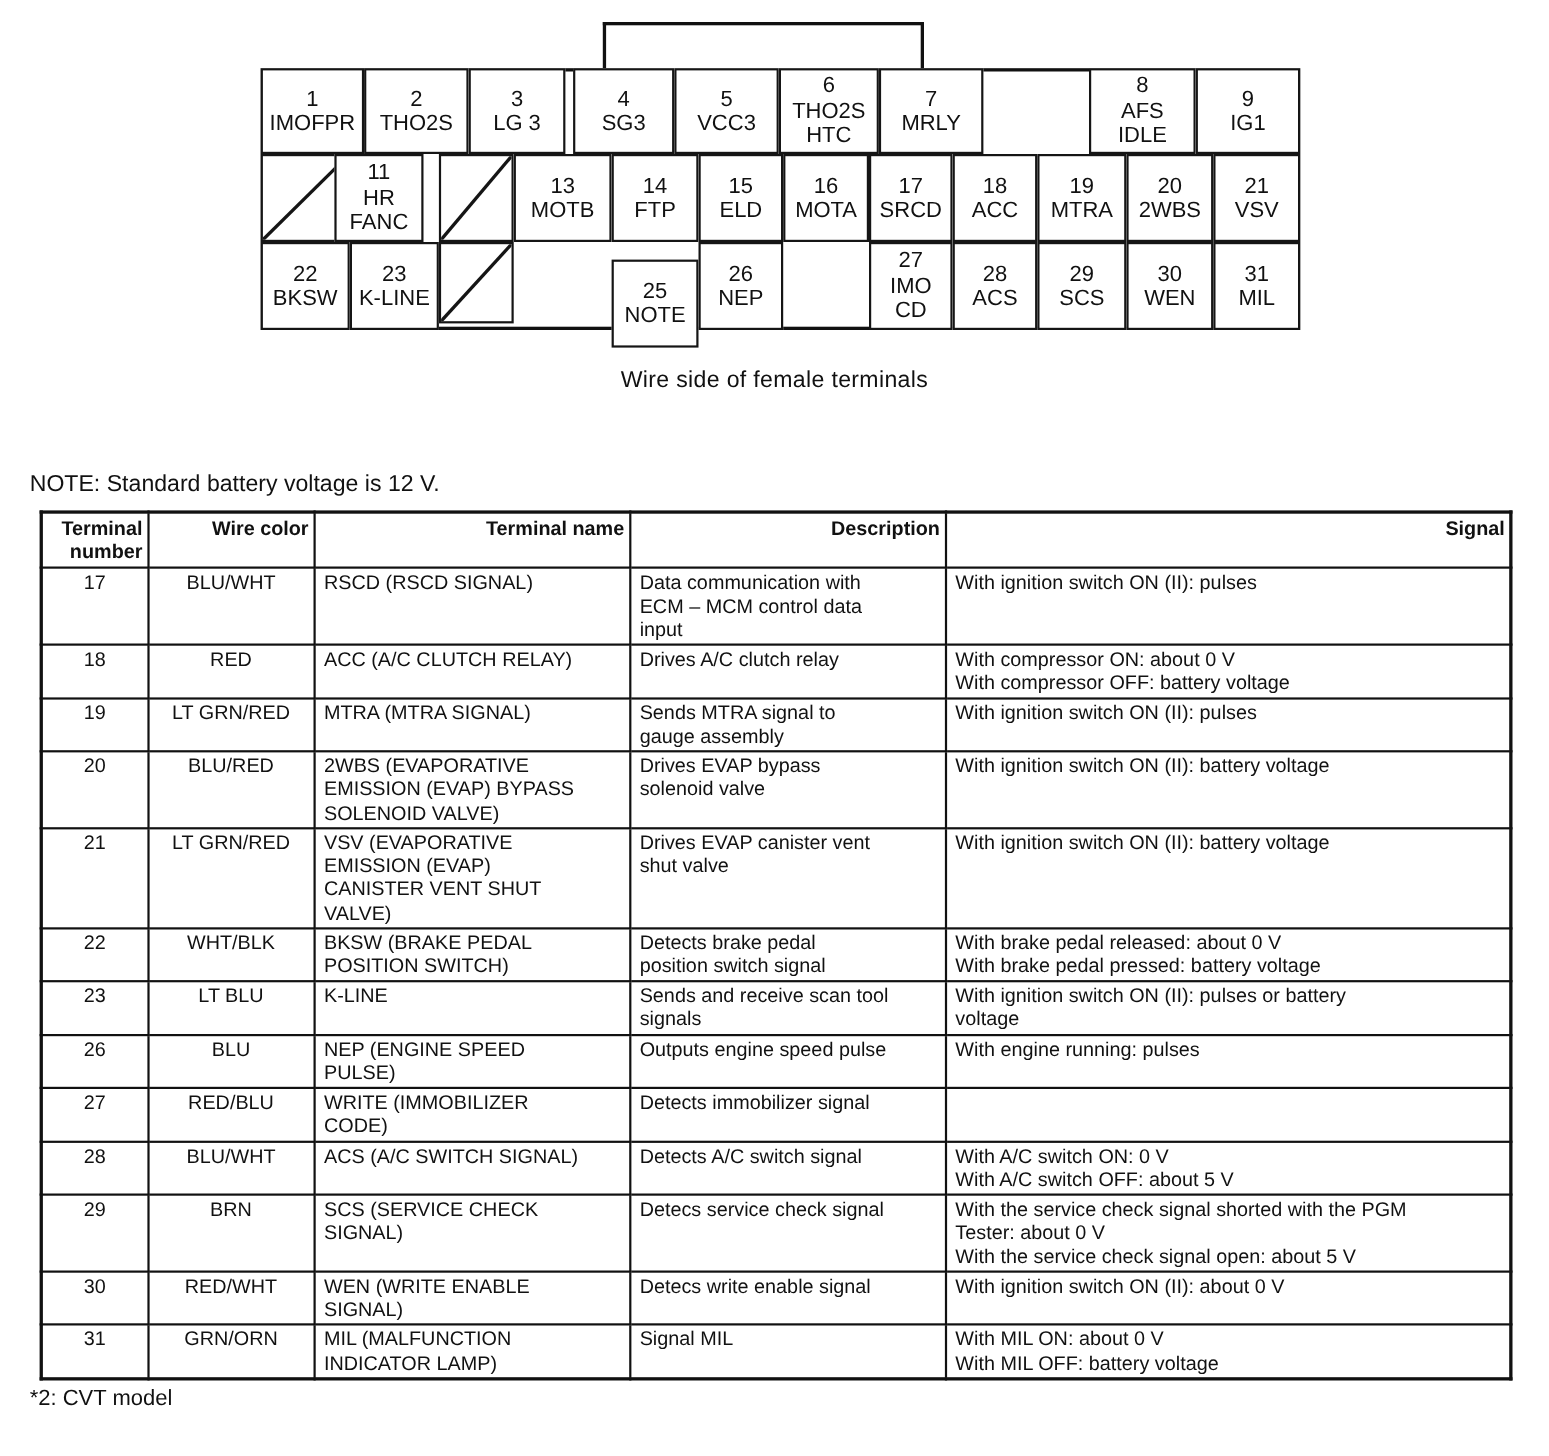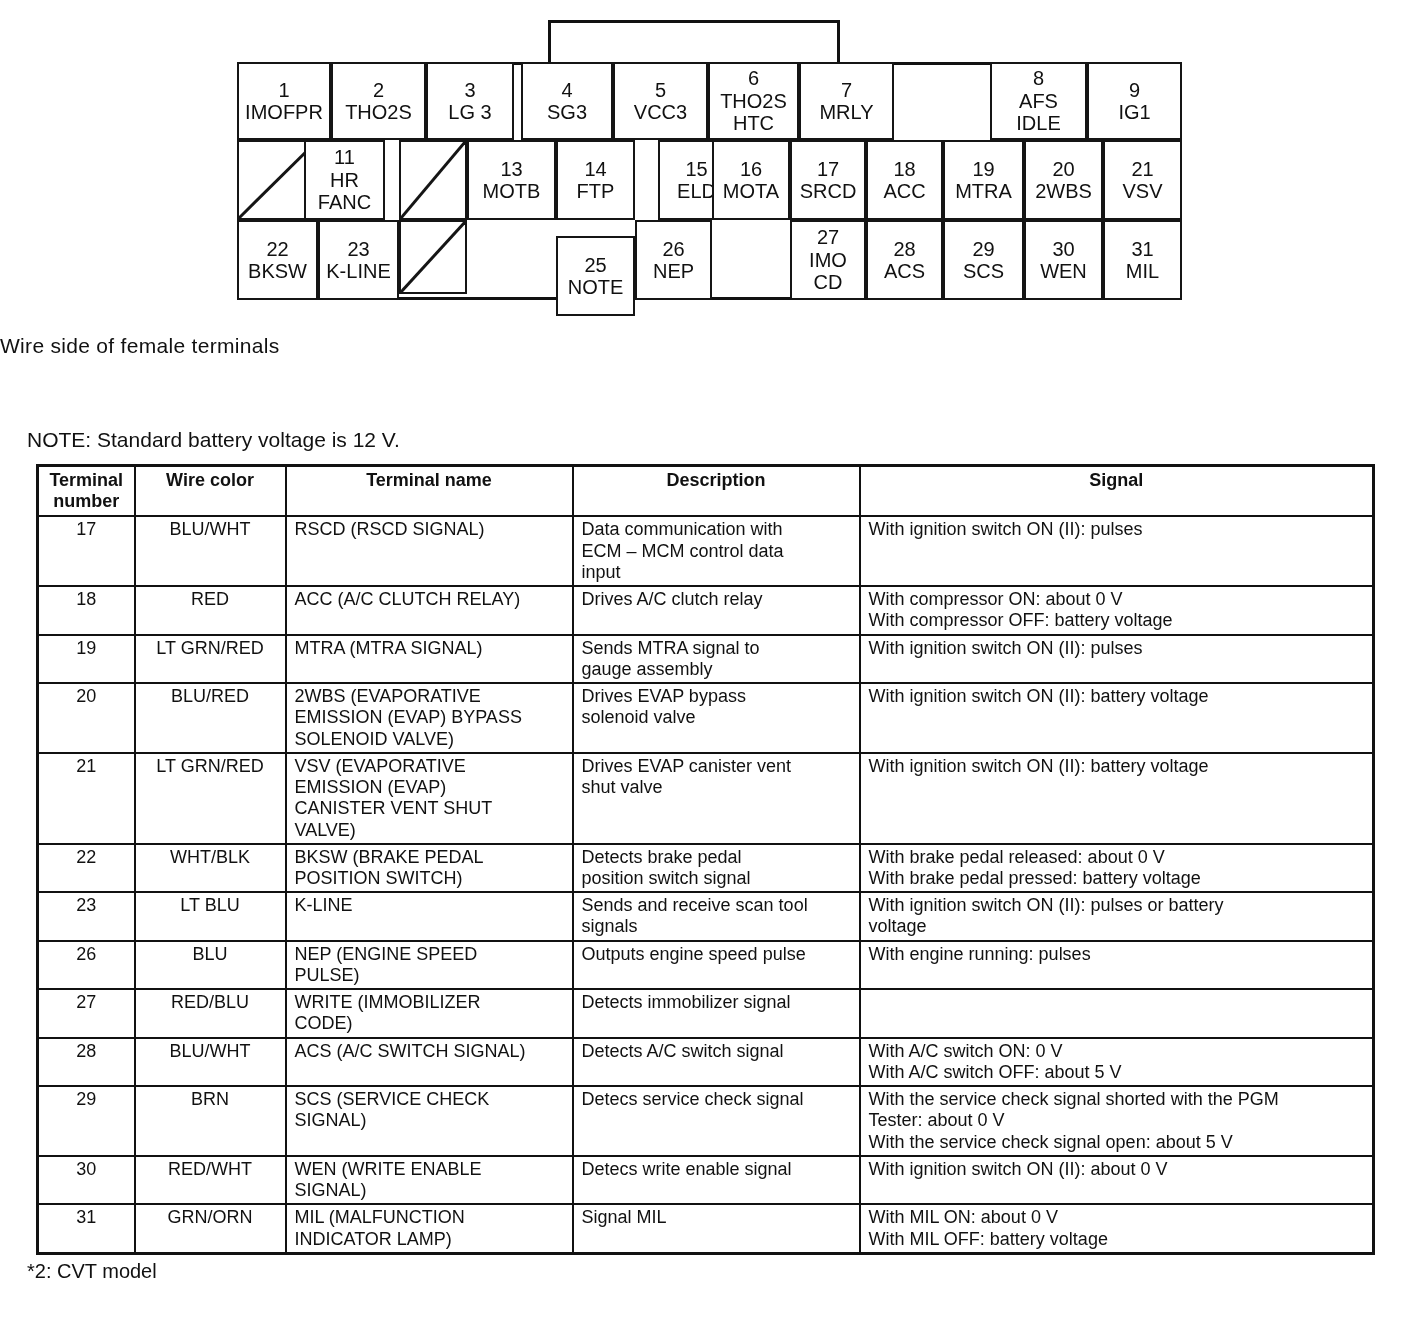--- a/index.html
+++ b/index.html
@@ -12,29 +12,29 @@
     .outline { position: absolute; left: 237px; top: 62px; width: 945px; height: 238px; border: 3px solid #111; background: #fff; }
     .tab { position: absolute; left: 548px; top: 20px; width: 292px; height: 46px; border: 3px solid #111; border-bottom: none; background: #fff; }
     .tcell { position: absolute; border: 2px solid #151515; background: #fff; display: flex; flex-direction: column;
              align-items: center; justify-content: center; text-align: center; line-height: 1.12; font-size: 20px; }
     .tnum { display: block; }
     .tlbl { display: block; white-space: pre-line; }
     .diag-cell { padding: 0; display: block; }
     .diag { display: block; width: 100%; height: 100%; }
     .diag line { stroke: #151515; stroke-width: 3; }
 
-    .caption { margin: 32px 0 0 0; text-align: left; font-size: 21px; letter-spacing: 0.3px; }
+    .caption { margin: 32px 0 0 0; text-align: center; font-size: 21px; letter-spacing: 0.3px; }
     .note { margin: 70px 0 12px 27px; font-size: 21px; }
 
     
     table.pinout { margin-left: 36px; width: 1336px; border-collapse: collapse; table-layout: fixed;
                    font-size: 18px; border: 3px solid #111; }
     .pinout th, .pinout td { border: 2px solid #111; padding: 2px 8px; vertical-align: top;
                              white-space: pre-line; line-height: 1.18; }
-    .pinout th { font-weight: bold; text-align: center; padding: 3px 4px; }
+    .pinout th { font-weight: bold; text-align: right; padding: 3px 4px; }
     .pinout td.c-term, .pinout td.c-wire { text-align: center; }
 
     .footnote { margin: 5px 0 0 27px; font-size: 20px; }
   </style>
 </head>
 <body>
 
 <div class="page">
 
   <div class="connector-wrap">
@@ -96,21 +96,21 @@
         </svg>
     </div>
     <div class="tcell" style="left:467px;top:140px;width:89px;height:80px">
       <span class="tnum">13</span>
       <span class="tlbl">MOTB</span>
     </div>
     <div class="tcell" style="left:556px;top:140px;width:79px;height:80px">
       <span class="tnum">14</span>
       <span class="tlbl">FTP</span>
     </div>
-    <div class="tcell" style="left:658px;top:140px;width:77px;height:80px">
+    <div class="tcell" style="left:635px;top:140px;width:77px;height:80px">
       <span class="tnum">15</span>
       <span class="tlbl">ELD</span>
     </div>
     <div class="tcell" style="left:712px;top:140px;width:78px;height:80px">
       <span class="tnum">16</span>
       <span class="tlbl">MOTA</span>
     </div>
     <div class="tcell" style="left:790px;top:140px;width:76px;height:80px">
       <span class="tnum">17</span>
       <span class="tlbl">SRCD</span>

